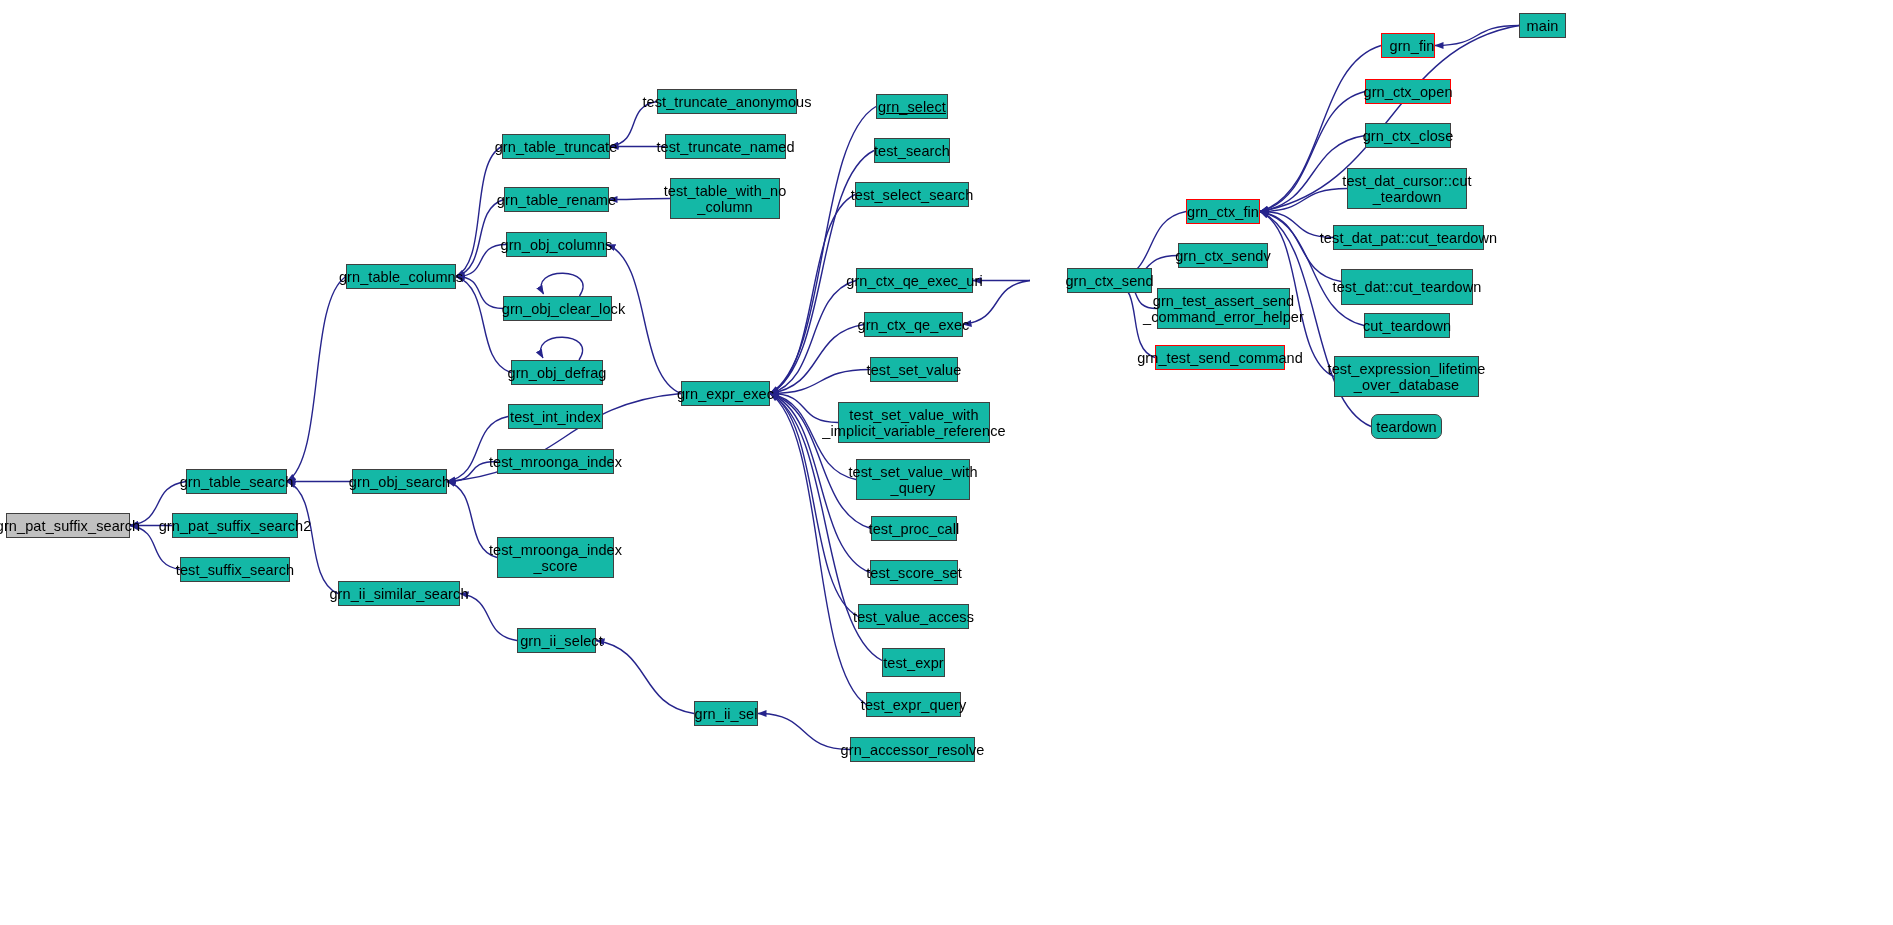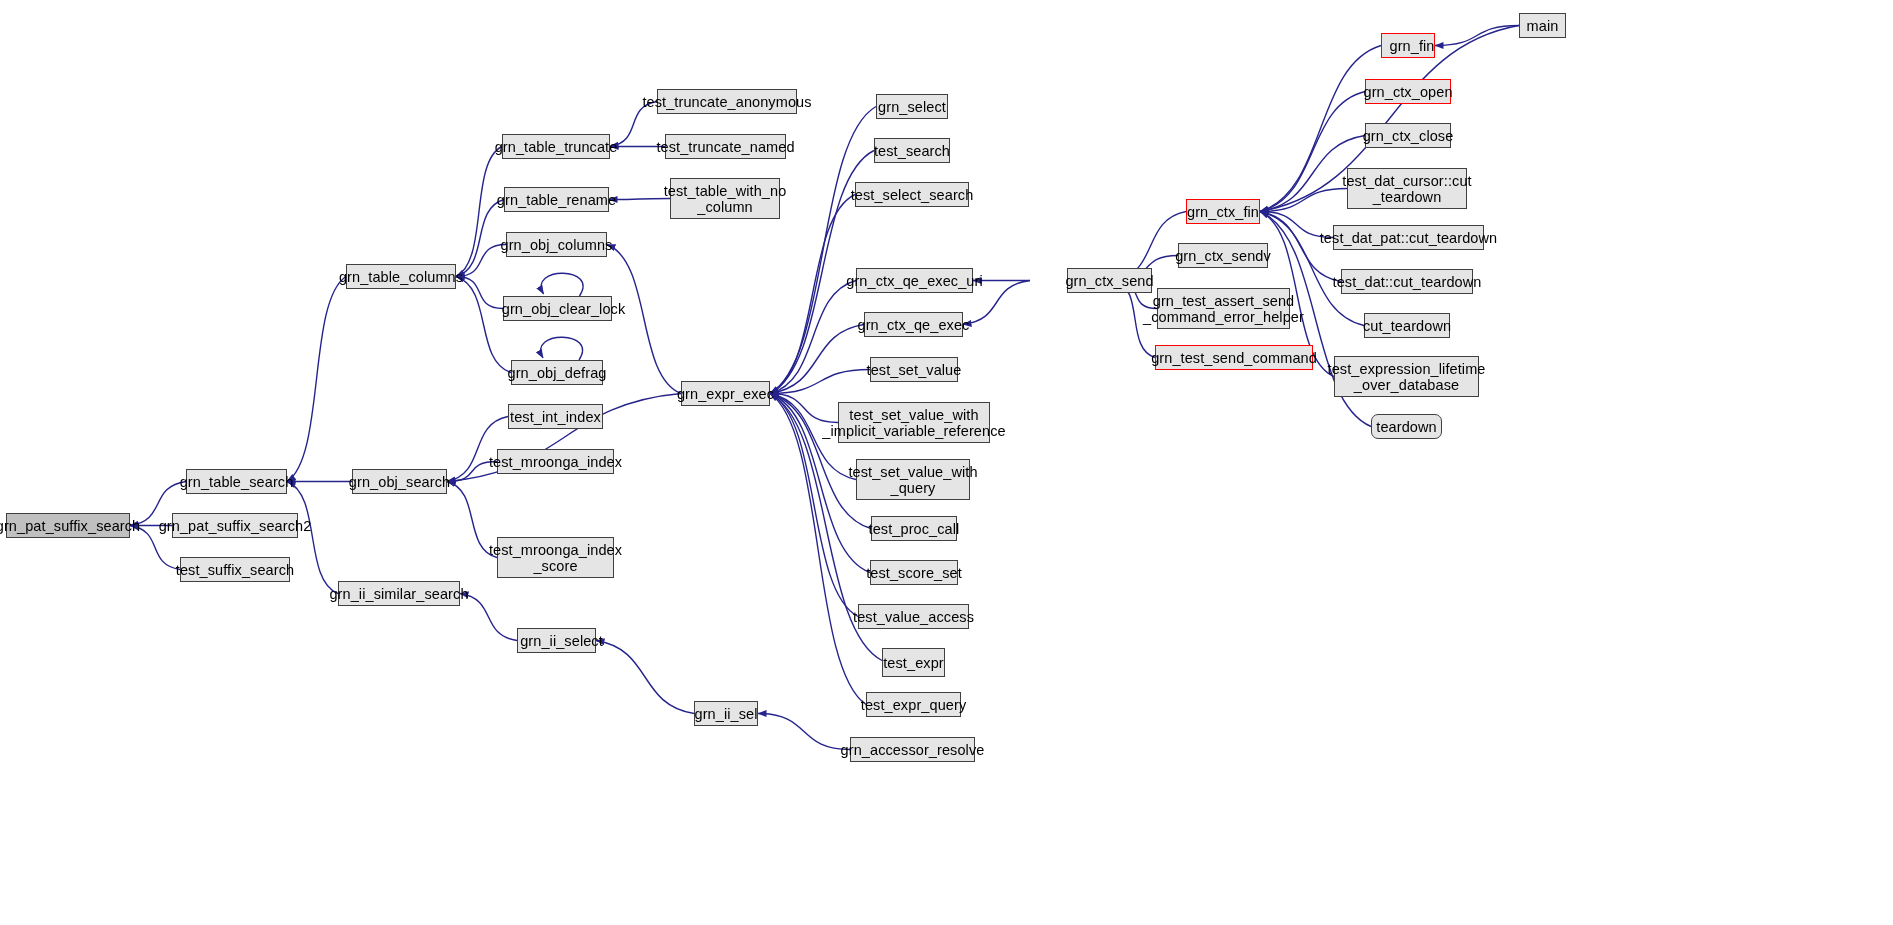--- a/index.html
+++ b/index.html
@@ -23,21 +23,21 @@
     height: 925px;
     pointer-events: none;
   }
   .node {
     position: absolute;
     box-sizing: border-box;
     display: flex;
     align-items: center;
     justify-content: center;
     text-align: center;
-    background: #e5e5e5;
+    background: #14b8a6;
     border: 1px solid #404040;
     color: #000000;
     font-size: 14.5px;
     line-height: 16px;
     letter-spacing: 0.1px;
     white-space: pre-line;
     z-index: 5;
   }
   .node.highlight {
     background: #c0c0c0;
@@ -131,46 +131,46 @@
     <div class="node" style="left: 352px; top: 469px; width: 95px; height: 25px;">grn_obj_search</div>
     <div class="node" style="left: 508px; top: 404px; width: 95px; height: 25px;">test_int_index</div>
     <div class="node" style="left: 497px; top: 449px; width: 117px; height: 25px;">test_mroonga_index</div>
     <div class="node" style="left: 497px; top: 537px; width: 117px; height: 41px;">test_mroonga_index
 _score</div>
     <div class="node" style="left: 338px; top: 581px; width: 122px; height: 25px;">grn_ii_similar_search</div>
     <div class="node" style="left: 517px; top: 628px; width: 79px; height: 25px; padding-left: 10px;">grn_ii_select</div>
     <div class="node" style="left: 694px; top: 701px; width: 64px; height: 25px;">grn_ii_sel</div>
     <div class="node" style="left: 850px; top: 737px; width: 125px; height: 25px;">grn_accessor_resolve</div>
     <div class="node" style="left: 681px; top: 381px; width: 89px; height: 25px;">grn_expr_exec</div>
-    <div class="node" style="left: 876px; top: 94px; width: 72px; height: 25px;">grn_select</div>
+    <div class="node" style="left: 876px; top: 94px; width: 72px; height: 25px; text-decoration: underline;">grn_select</div>
     <div class="node" style="left: 874px; top: 138px; width: 76px; height: 25px;">test_search</div>
     <div class="node" style="left: 855px; top: 182px; width: 114px; height: 25px;">test_select_search</div>
     <div class="node" style="left: 856px; top: 268px; width: 117px; height: 25px;">grn_ctx_qe_exec_uri</div>
     <div class="node" style="left: 864px; top: 312px; width: 99px; height: 25px;">grn_ctx_qe_exec</div>
     <div class="node" style="left: 870px; top: 357px; width: 88px; height: 25px;">test_set_value</div>
     <div class="node" style="left: 838px; top: 402px; width: 152px; height: 41px;">test_set_value_with
 _implicit_variable_reference</div>
     <div class="node" style="left: 856px; top: 459px; width: 114px; height: 41px;">test_set_value_with
 _query</div>
     <div class="node" style="left: 871px; top: 516px; width: 86px; height: 25px;">test_proc_call</div>
     <div class="node" style="left: 870px; top: 560px; width: 88px; height: 25px;">test_score_set</div>
     <div class="node" style="left: 858px; top: 604px; width: 111px; height: 25px;">test_value_access</div>
     <div class="node" style="left: 882px; top: 648px; width: 63px; height: 29px;">test_expr</div>
     <div class="node" style="left: 866px; top: 692px; width: 95px; height: 25px;">test_expr_query</div>
     <div class="node" style="left: 1067px; top: 268px; width: 85px; height: 25px;">grn_ctx_send</div>
     <div class="node" style="left: 1178px; top: 243px; width: 90px; height: 25px;">grn_ctx_sendv</div>
     <div class="node" style="left: 1157px; top: 288px; width: 133px; height: 41px;">grn_test_assert_send
 _command_error_helper</div>
-    <div class="node redborder" style="left: 1155px; top: 345px; width: 158px; height: 25px;">grn_test_send_command</div>
+    <div class="node redborder" style="left: 1155px; top: 345px; width: 130px; height: 25px;">grn_test_send_command</div>
     <div class="node redborder" style="left: 1186px; top: 199px; width: 74px; height: 25px;">grn_ctx_fin</div>
     <div class="node" style="left: 1519px; top: 13px; width: 47px; height: 25px;">main</div>
     <div class="node redborder" style="left: 1381px; top: 33px; width: 54px; height: 25px; padding-left: 8px;">grn_fin</div>
     <div class="node redborder" style="left: 1365px; top: 79px; width: 86px; height: 25px;">grn_ctx_open</div>
     <div class="node" style="left: 1365px; top: 123px; width: 86px; height: 25px;">grn_ctx_close</div>
     <div class="node" style="left: 1347px; top: 168px; width: 120px; height: 41px;">test_dat_cursor::cut
 _teardown</div>
     <div class="node" style="left: 1333px; top: 225px; width: 151px; height: 25px;">test_dat_pat::cut_teardown</div>
-    <div class="node" style="left: 1341px; top: 269px; width: 132px; height: 25px;">test_dat::cut_teardown</div>
+    <div class="node" style="left: 1341px; top: 269px; width: 132px; height: 36px;">test_dat::cut_teardown</div>
     <div class="node" style="left: 1364px; top: 313px; width: 86px; height: 25px;">cut_teardown</div>
     <div class="node" style="left: 1334px; top: 356px; width: 145px; height: 41px;">test_expression_lifetime
 _over_database</div>
     <div class="node" style="left: 1371px; top: 414px; width: 71px; height: 25px; border-radius: 7px;">teardown</div>
   </div>
 
 </body></html>

